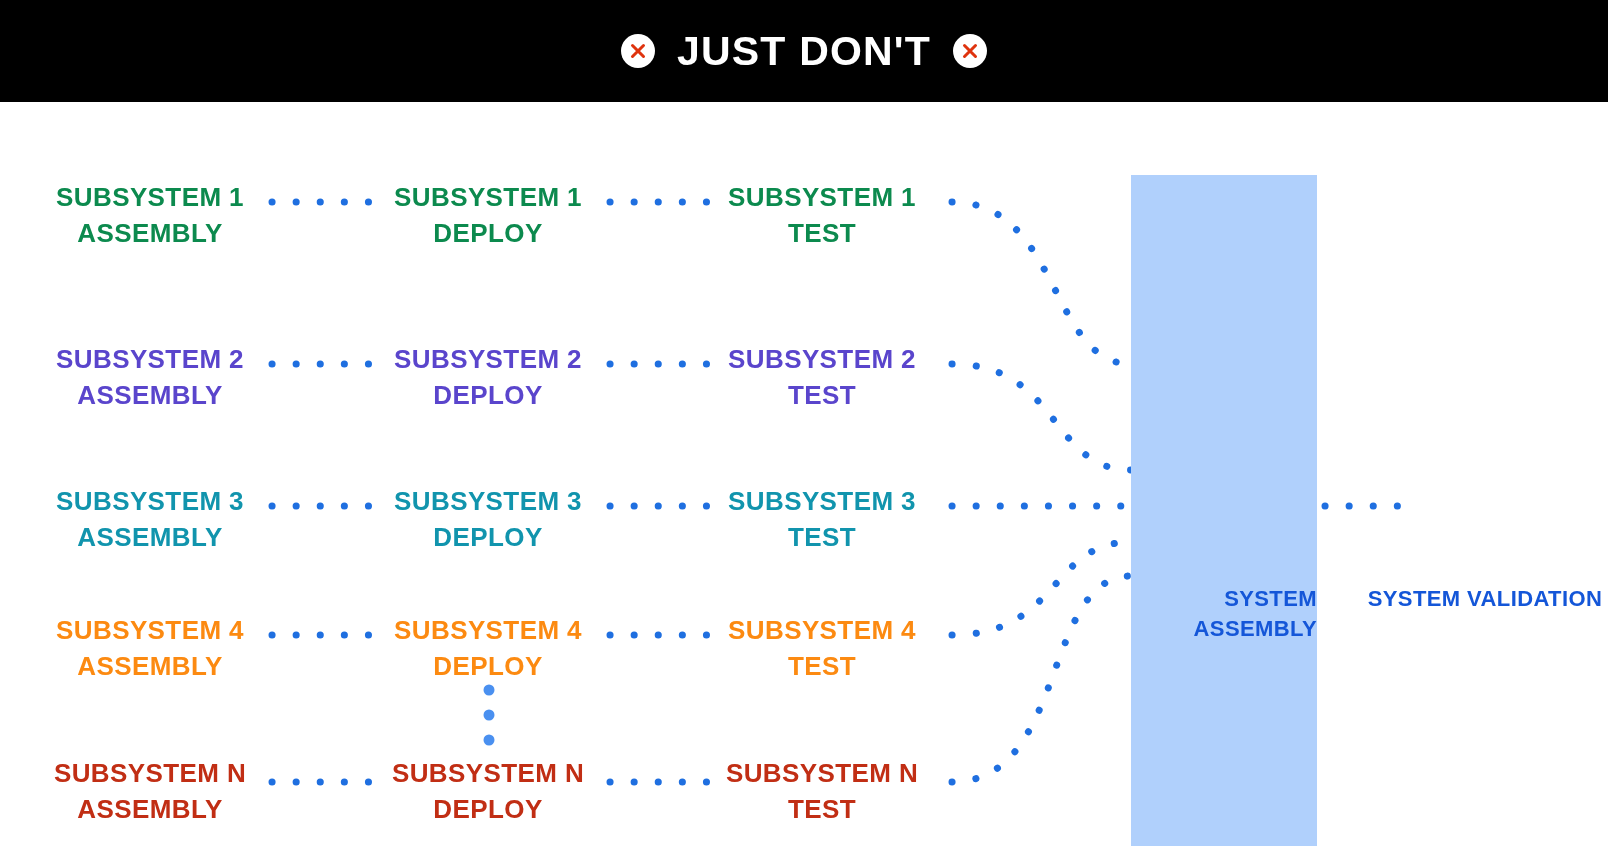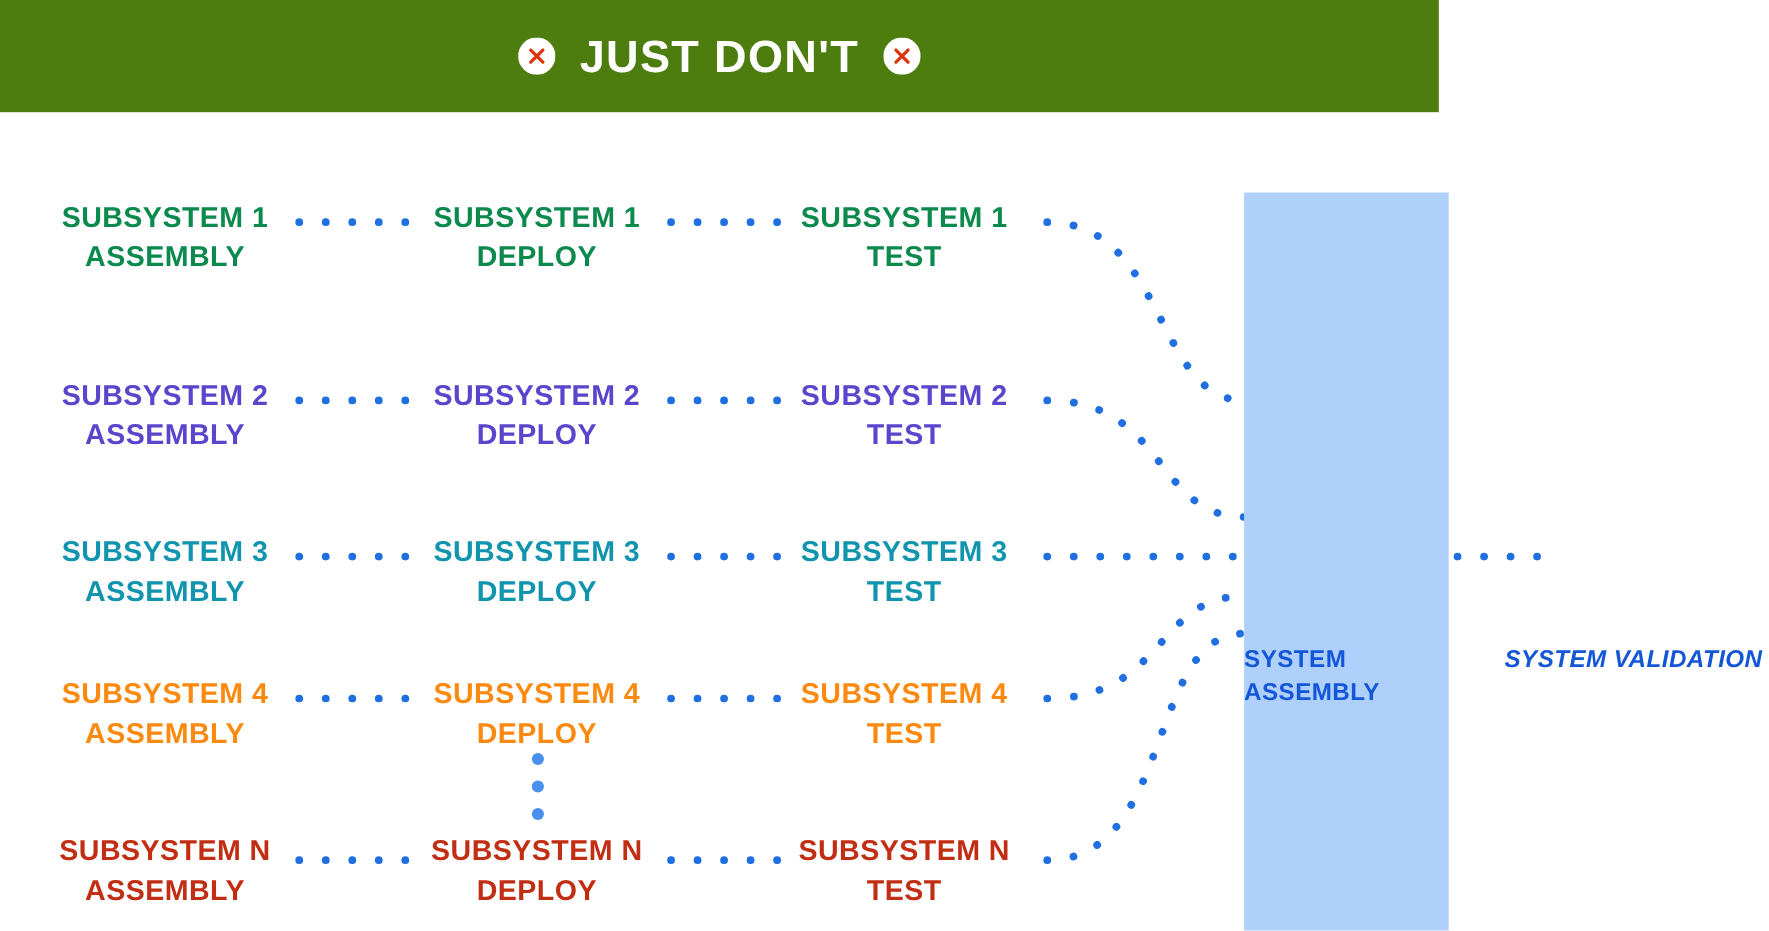--- a/index.html
+++ b/index.html
@@ -13,23 +13,23 @@
     font-family: "Liberation Sans", sans-serif;
     overflow: hidden;
     position: relative;
   }
 
   
   #banner {
     position: absolute;
     left: 0;
     top: 0;
-    width: 1308px;
+    width: 1608px;
     height: 102px;
-    background: #4d7c0f;
+    background: #000000;
     display: flex;
     align-items: center;
     justify-content: center;
     gap: 22px;
   }
   #banner .banner-title {
     font-size: 41px;
     font-weight: bold;
     letter-spacing: 1.2px;
     color: #ffffff;
@@ -67,39 +67,38 @@
     top: 73px;
     width: 186px;
     height: 761px;
     background: #b0d0fc;
   }
   #system-assembly-label {
     position: absolute;
     left: 1131px;
     top: 482px;
     width: 186px;
-    text-align: left;
+    text-align: right;
     color: #1456d8;
     font-size: 22px;
     font-weight: bold;
     letter-spacing: 0.4px;
     line-height: 1.38;
   }
   #system-validation-label {
     position: absolute;
     left: 1362px;
     top: 482px;
     width: 246px;
     text-align: center;
     color: #1456d8;
     font-size: 22px;
     font-weight: bold;
     letter-spacing: 0.4px;
     line-height: 1.38;
-    font-style: italic;
   }
 
   
   .node {
     position: absolute;
     text-align: center;
     font-size: 26px;
     font-weight: bold;
     letter-spacing: 0.4px;
     line-height: 1.38;

